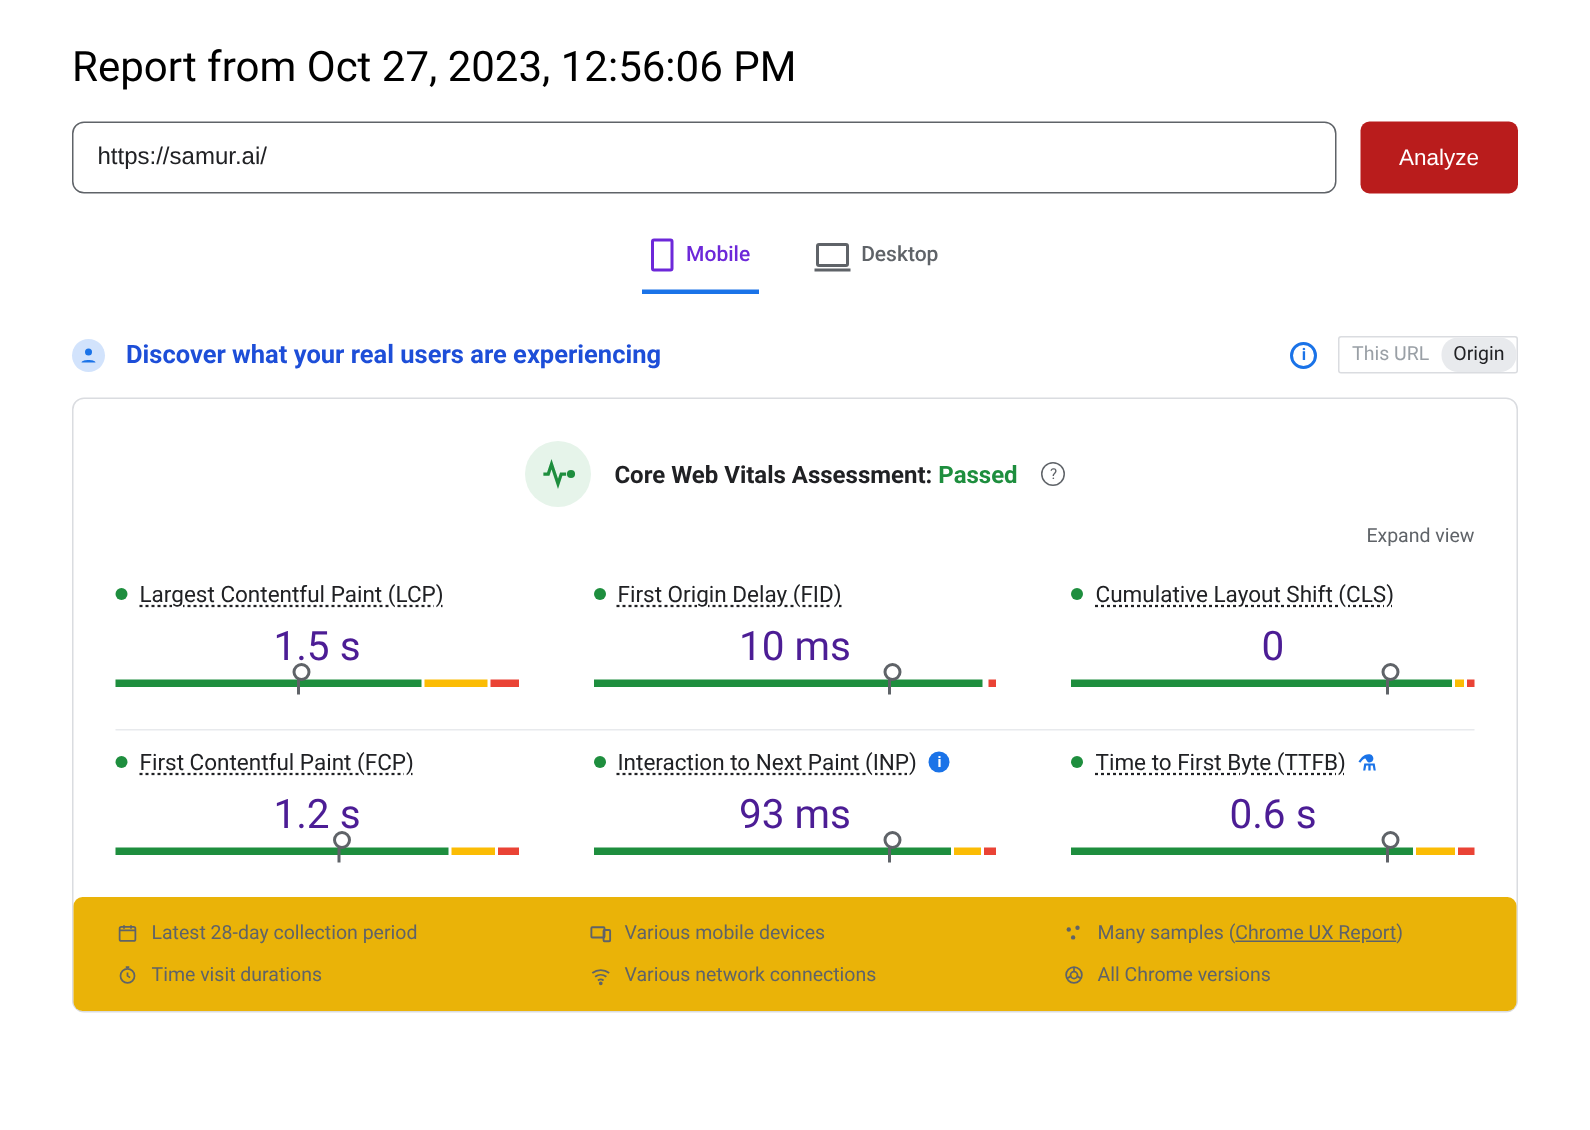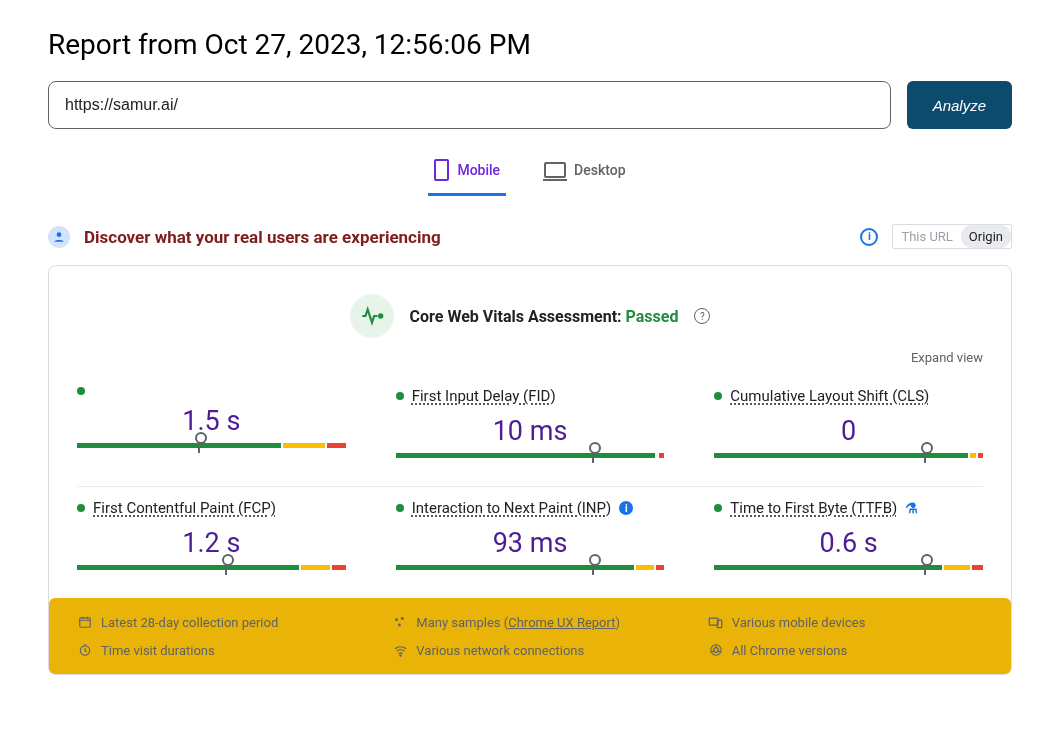--- a/index.html
+++ b/index.html
@@ -25,29 +25,28 @@
   .url-input {
     flex: 1;
     border: 1px solid #5f6368;
     border-radius: 8px;
     padding: 14px 16px;
     font-size: 16px;
     color: #202124;
     outline: none;
   }
   .analyze-btn {
-    background: #0c4a6e;
+    background: #b91c1c;
     color: #fff;
     border: none;
     border-radius: 6px;
     padding: 0 26px;
     font-size: 15px;
     font-weight: 500;
     cursor: pointer;
-    font-style: italic;
   }
   .tabs {
     display: flex;
     justify-content: center;
     gap: 32px;
     margin-bottom: 28px;
   }
   .tab {
     display: flex;
     align-items: center;
@@ -91,21 +90,21 @@
     border-radius: 50%;
     background: #d2e3fc;
     position: relative;
     display:flex;align-items:center;justify-content:center;
     font-size:14px; color:#1a73e8;
   }
   .section-title {
     flex: 1;
     font-size: 17px;
     font-weight: 700;
-    color: #7f1d1d;
+    color: #1d4ed8;
   }
   .info-icon {
     width:18px;height:18px;
     border:2px solid #1a73e8;
     border-radius:50%;
     color:#1a73e8;
     font-size:11px;
     display:flex;align-items:center;justify-content:center;
     font-weight:700;
     cursor:pointer;
@@ -296,35 +295,36 @@
     </div>
     <div class="help-circle">?</div>
   </div>
 
   <div class="expand-link">Expand view</div>
 
   <div class="metrics-grid" id="metrics-main">
       <div class="metric">
         <div class="name-row">
           <span class="dot"></span>
+          <span class="metric-name">Largest Contentful Paint (LCP)</span>
         </div>
         <div class="metric-value">1.5 s</div>
         <div class="bar-wrap">
           <div class="bar">
             <div class="seg good" style="width:77%"></div>
             <div class="seg imp" style="width:16%"></div>
             <div class="seg poor" style="width:7%"></div>
           </div>
           <div class="marker" style="left:45%"></div>
         </div>
       </div>
       <div class="metric">
         <div class="name-row">
           <span class="dot"></span>
-          <span class="metric-name">First Input Delay (FID)</span>
+          <span class="metric-name">First Origin Delay (FID)</span>
         </div>
         <div class="metric-value">10 ms</div>
         <div class="bar-wrap">
           <div class="bar">
             <div class="seg good" style="width:98%"></div>
             <div class="seg imp" style="width:0%"></div>
             <div class="seg poor" style="width:2%"></div>
           </div>
           <div class="marker" style="left:73%"></div>
         </div>
@@ -400,42 +400,42 @@
 
   <div class="footer-box">
     <div class="footer-item">
       <span class="ic">
         <svg width="14" height="14" viewBox="0 0 24 24" fill="none" stroke="#5f6368" stroke-width="2">
             <rect x="3" y="5" width="18" height="16" rx="2"></rect>
             <path d="M3 9h18M8 3v4M16 3v4"></path>
           </svg>
       </span>
       <span>Latest 28-day collection period</span>
+    </div>
+    <div class="footer-item">
+      <span class="ic">
+        <svg width="15" height="15" viewBox="0 0 24 24" fill="none" stroke="#5f6368" stroke-width="2">
+            <rect x="2" y="5" width="14" height="11" rx="1"></rect>
+            <rect x="15" y="8" width="7" height="12" rx="1"></rect>
+          </svg>
+      </span>
+      <span>Various mobile devices</span>
     </div>
     <div class="footer-item">
       <span class="ic">
         <svg width="14" height="14" viewBox="0 0 24 24" fill="#5f6368">
             <circle cx="6" cy="8" r="2.5"></circle>
             <circle cx="16" cy="6" r="2.5"></circle>
             <circle cx="11" cy="17" r="2.5"></circle>
           </svg>
       </span>
       <span><span>Many samples</span> (<a href="#">Chrome UX Report</a>)</span>
     </div>
     <div class="footer-item">
       <span class="ic">
-        <svg width="15" height="15" viewBox="0 0 24 24" fill="none" stroke="#5f6368" stroke-width="2">
-            <rect x="2" y="5" width="14" height="11" rx="1"></rect>
-            <rect x="15" y="8" width="7" height="12" rx="1"></rect>
-          </svg>
-      </span>
-      <span>Various mobile devices</span>
-    </div>
-    <div class="footer-item">
-      <span class="ic">
         <svg width="14" height="14" viewBox="0 0 24 24" fill="none" stroke="#5f6368" stroke-width="2">
             <circle cx="12" cy="13" r="8"></circle>
             <path d="M12 9v4l3 2M10 3h4"></path>
           </svg>
       </span>
       <span>Time visit durations</span>
     </div>
     <div class="footer-item">
       <span class="ic">
         <svg width="15" height="15" viewBox="0 0 24 24" fill="none" stroke="#5f6368" stroke-width="2">

